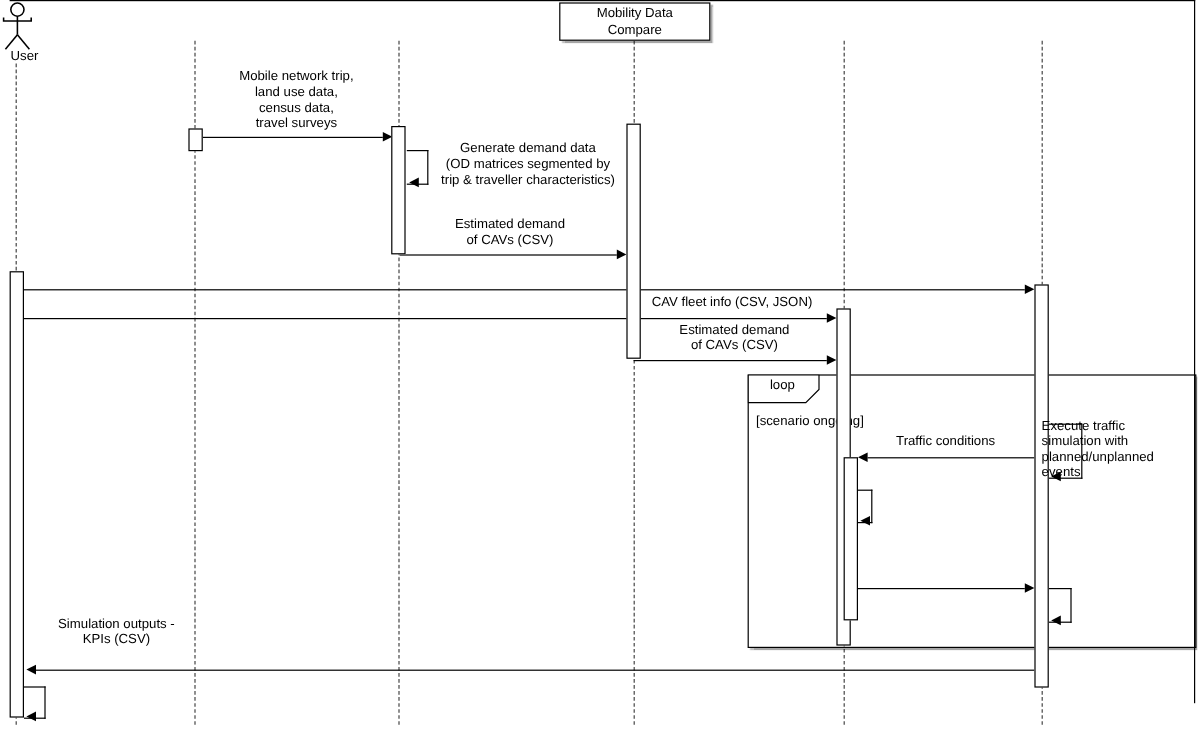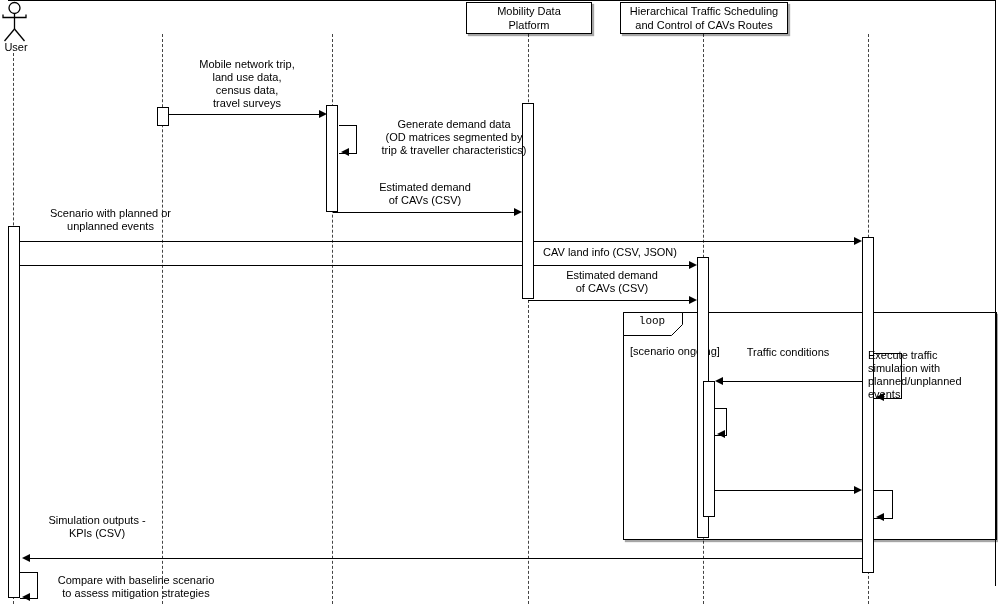--- a/index.html
+++ b/index.html
@@ -15,25 +15,25 @@
     box-shadow:2px 2px 1px rgba(0,0,0,0.35);
     display:flex;align-items:center;justify-content:center;
     text-align:center;font-size:11px;line-height:14px;white-space:pre;
   }
   .act{position:absolute;width:12px;background:#fff;border:1px solid #000;box-sizing:border-box;}
   .head-r{position:absolute;width:0;height:0;border-top:4px solid transparent;border-bottom:4px solid transparent;border-left:8px solid #000;}
   .head-l{position:absolute;width:0;height:0;border-top:4px solid transparent;border-bottom:4px solid transparent;border-right:8px solid #000;}
   .self{position:absolute;border:1px solid #000;border-left:none;}
   .lbl{position:absolute;font-size:11px;line-height:13px;white-space:pre;text-align:center;}
   .lbl.left{text-align:left;}
-  .loop{position:absolute;border:1px solid #000;box-shadow:2px 2px 1px rgba(0,0,0,0.35);background:transparent;font-family:Liberation Mono, monospace;}
+  .loop{position:absolute;border:1px solid #000;box-shadow:2px 2px 1px rgba(0,0,0,0.35);background:transparent;}
   .loop-tab{position:absolute;left:-1px;top:-1px;}
   .loop-tab-text{position:absolute;left:0;top:3px;width:58px;text-align:center;font-size:11px;}
   .actor{position:absolute;}
-  .actor-label{position:absolute;font-size:11px;text-align:center;}
+  .actor-label{position:absolute;font-size:11px;text-align:right;}
 </style>
 </head>
 <body>
 
 <div id="canvas">
 
   <div class="hline" style="left:8px;top:0;width:988px"></div>
   <div class="vline" style="left:995px;top:0;height:586px"></div>
 
   <div class="lifeline" style="left:13px;top:53px;height:551px"></div>
@@ -48,23 +48,21 @@
       <circle cx="13.5" cy="7" r="5.5" fill="#fff" stroke="#000" stroke-width="1.3"></circle>
       <line x1="13.5" y1="12.5" x2="13.5" y2="28" stroke="#000" stroke-width="1.3"></line>
       <path d="M2 13.5 V16.5 H25 V13.5" fill="none" stroke="#000" stroke-width="1.3"></path>
       <line x1="13.5" y1="28" x2="3.5" y2="40" stroke="#000" stroke-width="1.3"></line>
       <line x1="13.5" y1="28" x2="23.5" y2="40" stroke="#000" stroke-width="1.3"></line>
     </svg>
   </div>
   <div class="actor-label" style="left:0;top:41px;width:32px">User</div>
 
   <div class="hbox" style="left:466px;top:2px;width:124px;height:30px">Mobility Data
-Platform</div>
-  <div class="hbox" style="left:620px;top:2px;width:166px;height:30px">Hierarchical Traffic Scheduling
-and Control of CAVs Routes</div>
+Compare</div>
 
   <div class="loop" style="left:623px;top:312px;width:372px;height:226px">
     <div class="loop-tab">
       <svg width="61" height="25" viewBox="0 0 61 25">
         <path d="M0.5 0.5 H59.5 V12.5 L48.5 23.5 H0.5 Z" fill="#ffffff" stroke="#000" stroke-width="1"></path>
       </svg>
       <div class="loop-tab-text">loop</div>
     </div>
   </div>
   <div class="lbl left" style="left:630px;top:345px">[scenario ongoing]</div>
@@ -113,33 +111,29 @@
   <div class="act" style="left:326px;top:105px;height:107px"></div>
   <div class="act" style="left:522px;top:103px;height:196px"></div>
   <div class="act" style="left:697px;top:257px;height:281px"></div>
   <div class="act" style="left:703px;top:381px;height:136px"></div>
   <div class="act" style="left:862px;top:237px;height:336px"></div>
 
   <div class="lbl" style="left:167px;top:58px;width:160px">Mobile network trip,
 land use data,
 census data,
 travel surveys</div>
-  <div class="lbl" style="left:369px;top:118px;width:170px">Generate demand data
+  <div class="lbl" style="left:355px;top:118px;width:170px">Generate demand data
 (OD matrices segmented by
 trip &amp; traveller characteristics)</div>
   <div class="lbl" style="left:345px;top:181px;width:160px">Estimated demand
 of CAVs (CSV)</div>
-  <div class="lbl" style="left:28px;top:207px;width:165px">Scenario with planned or
-unplanned events</div>
-  <div class="lbl" style="left:535px;top:246px;width:150px">CAV land info (CSV, JSON)</div>
+  <div class="lbl" style="left:535px;top:246px;width:150px">CAV fleet info (CSV, JSON)</div>
   <div class="lbl" style="left:532px;top:269px;width:160px">Estimated demand
 of CAVs (CSV)</div>
   <div class="lbl left" style="left:868px;top:349px">Execute traffic
 simulation with
 planned/unplanned
 events</div>
-  <div class="lbl" style="left:708px;top:346px;width:160px">Traffic conditions</div>
+  <div class="lbl" style="left:708px;top:362px;width:160px">Traffic conditions</div>
   <div class="lbl" style="left:27px;top:514px;width:140px">Simulation outputs -
 KPIs (CSV)</div>
-  <div class="lbl" style="left:38px;top:574px;width:196px">Compare with baseline scenario
-to assess mitigation strategies</div>
 
 </div>
 
 </body></html>

